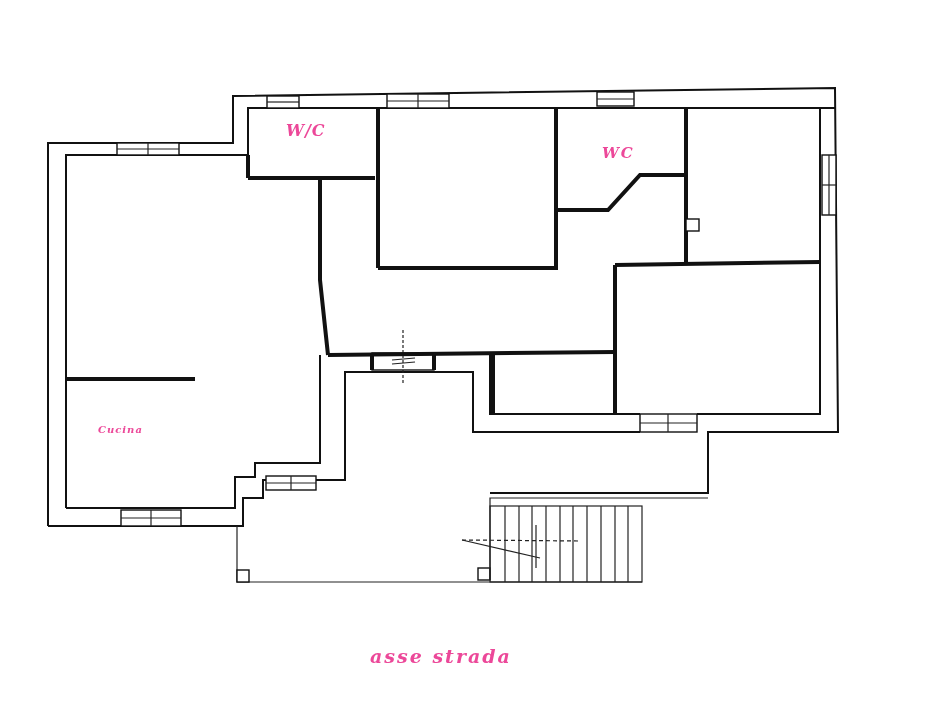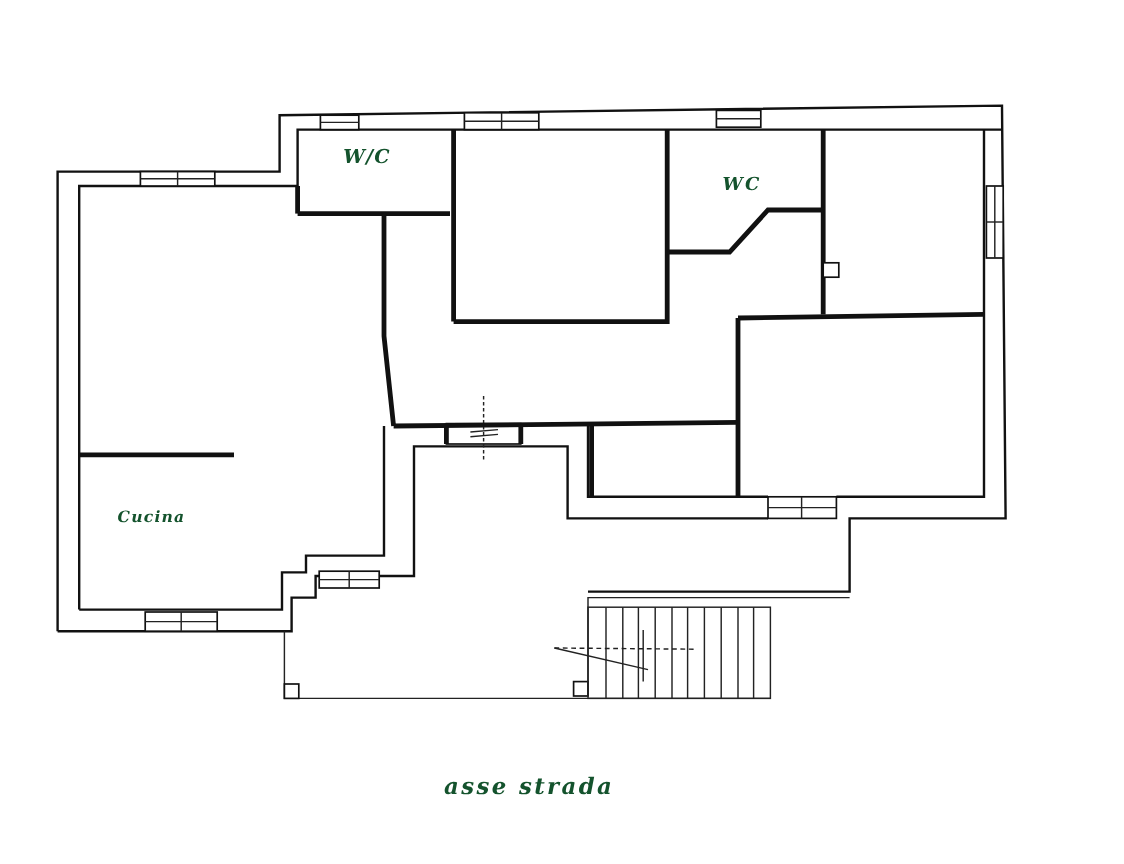--- a/index.html
+++ b/index.html
@@ -2,24 +2,24 @@
 <html><head>
 <meta charset="utf-8">
 <style>
   html, body { margin: 0; padding: 0; background: #ffffff; }
   body { width: 937px; height: 720px; position: relative; overflow: hidden; font-family: "DejaVu Sans", sans-serif; }
   #plan { position: absolute; left: 0; top: 0; width: 937px; height: 720px; }
   .w { fill: none; stroke: #111; stroke-width: 2; }
   .wt { fill: none; stroke: #111; stroke-width: 4; }
   .wthin { fill: none; stroke: #222; stroke-width: 1.2; }
   .win { fill: #fff; stroke: #111; stroke-width: 1.4; }
-  .lbl { position: absolute; font-family: "DejaVu Serif", serif; font-style: italic; font-weight: bold; color: #14532d; white-space: nowrap; text-align: center; }
+  .lbl { position: absolute; font-family: "DejaVu Serif", serif; font-style: italic; font-weight: bold; color: #ec4899; white-space: nowrap; text-align: center; }
   #lbl-wc1 { left: 286px; top: 121px; font-size: 16px; letter-spacing: 1px; }
   #lbl-wc2 { left: 602px; top: 144px; font-size: 15px; letter-spacing: 2px; font-style: italic; }
-  #lbl-cucina { left: 98px; top: 424px; font-size: 13px; letter-spacing: 1px; }
+  #lbl-cucina { left: 98px; top: 424px; font-size: 10px; letter-spacing: 1px; }
   #lbl-asse { left: 370px; top: 645px; font-size: 19px; font-weight: bold; letter-spacing: 2px; }
 </style>
 </head>
 <body>
 
 <svg id="plan" viewBox="0 0 937 720" xmlns="http://www.w3.org/2000/svg">
 
   <g>
     <polyline class="w" points="48,526 48,143 233,143 233,96 835,88 838,432 708,432 708,493 490,493"></polyline>
     <polyline class="w" points="48,526 243,526 243,498 263,498 263,480 345,480 345,372 473,372 473,432 640,432"></polyline>

